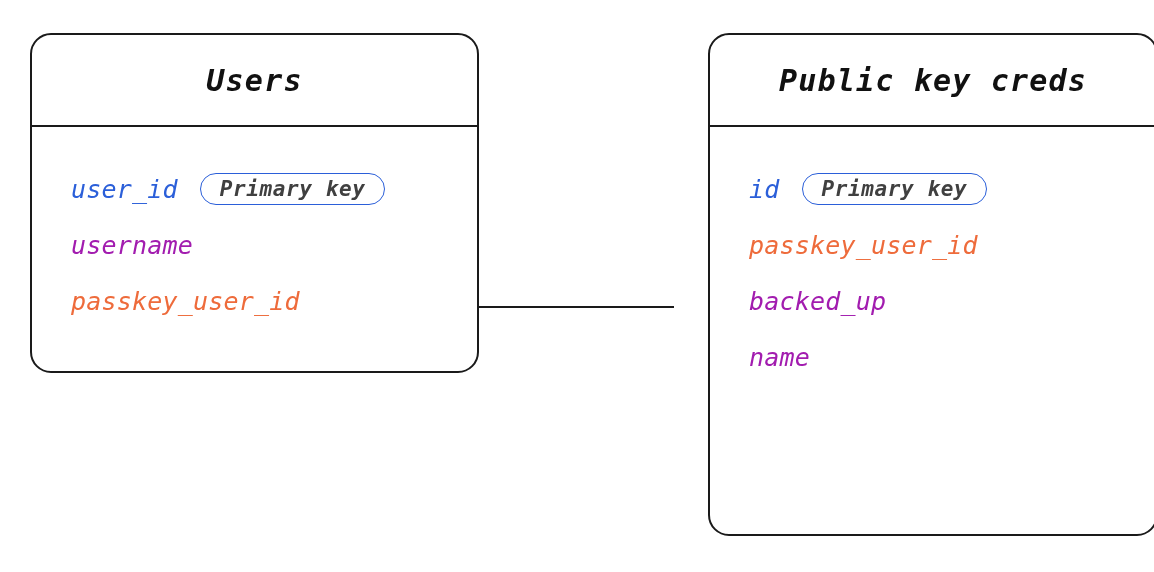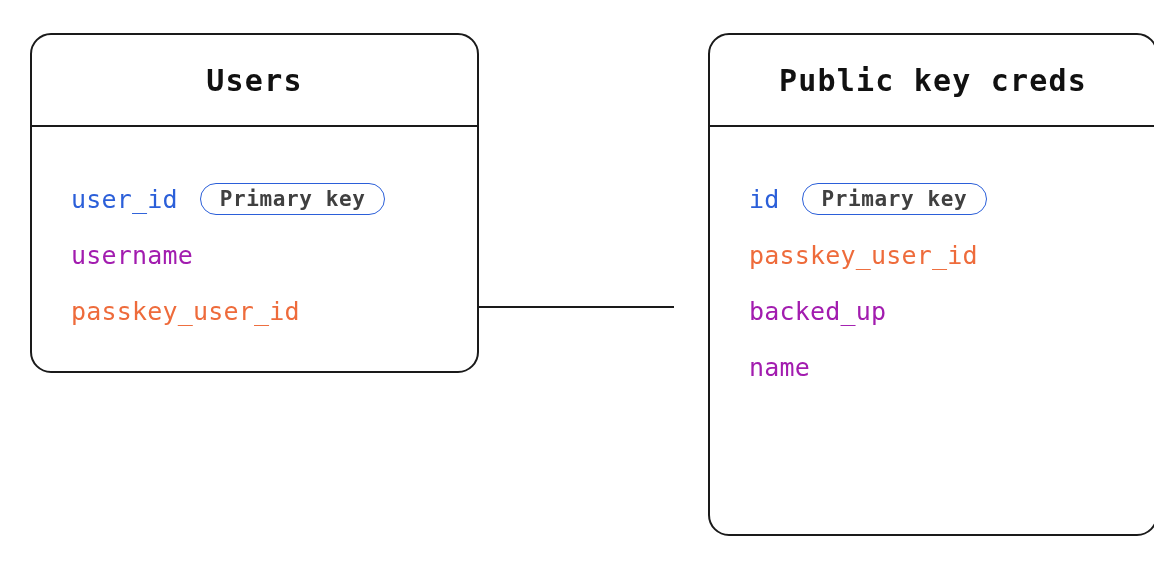--- a/index.html
+++ b/index.html
@@ -28,40 +28,40 @@
     height: 2px;
   }
 
   
   .entity {
     position: absolute;
     box-sizing: border-box;
     background: #ffffff;
     border: 2px solid #1a1a1a;
     border-radius: 21px;
+    font-style: italic;
   }
 
   .entity-title {
     box-sizing: border-box;
     width: 100%;
     height: 92px;
     display: flex;
     align-items: center;
     justify-content: center;
     border-bottom: 2px solid #1a1a1a;
     font-size: 30px;
     font-weight: bold;
     letter-spacing: 1.2px;
     color: #111111;
     white-space: nowrap;
   }
 
   .entity-fields {
     padding: 34px 0 0 0;
-    margin-top: 10px;
   }
 
   .field-row {
     height: 56px;
     display: flex;
     align-items: center;
     padding-left: 39px;
     white-space: nowrap;
   }
 

